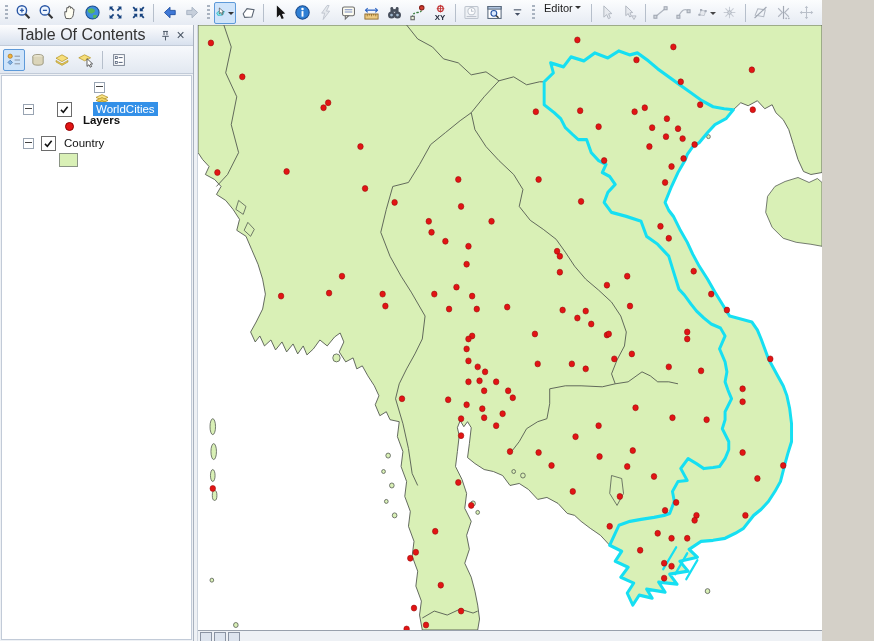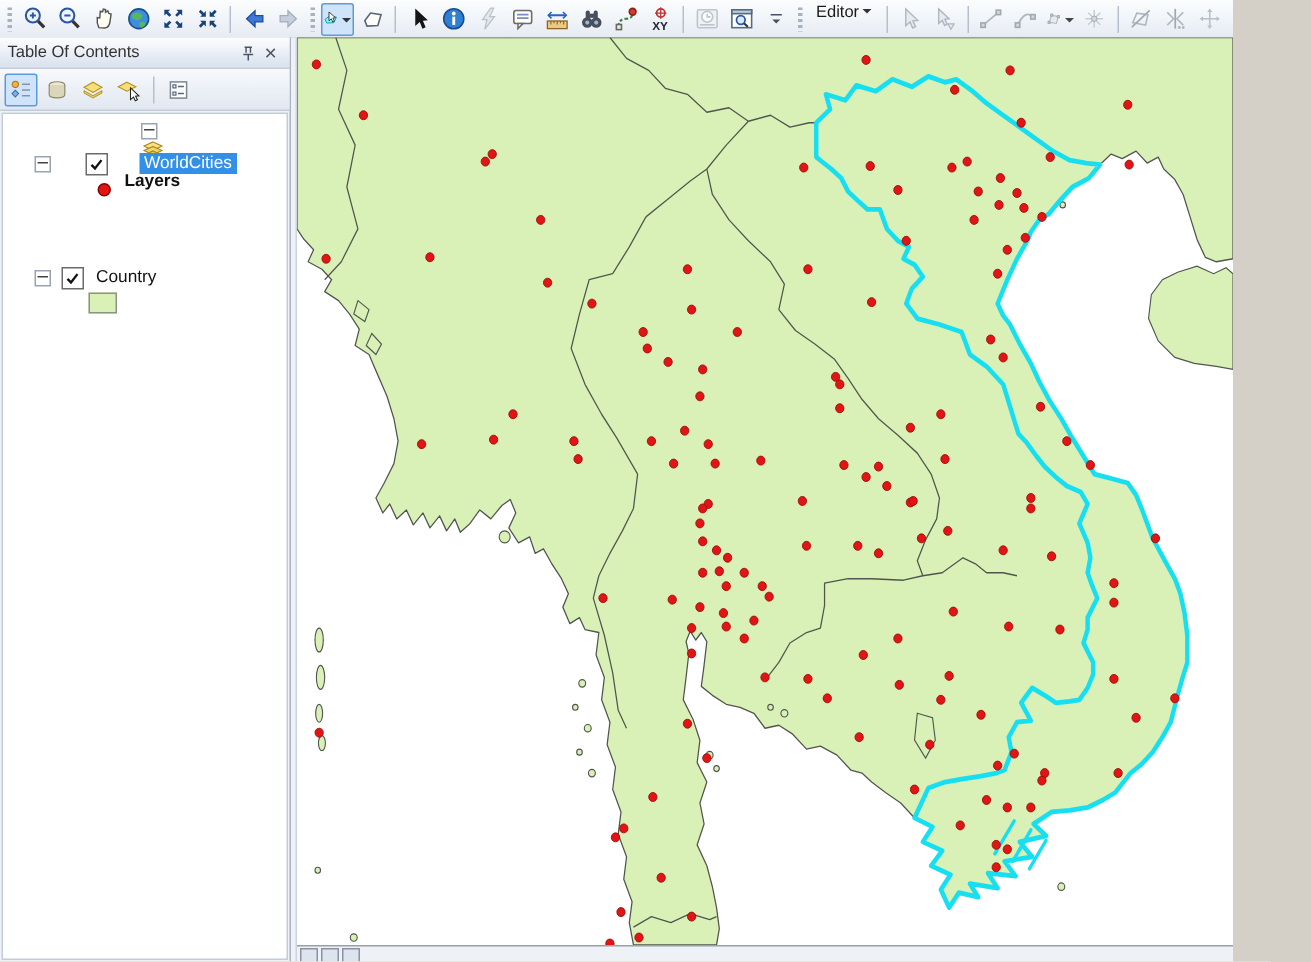--- a/index.html
+++ b/index.html
@@ -20,21 +20,21 @@
   .tgrip{width:3px;height:16px;margin:0 3px;flex:none;
     background-image:repeating-linear-gradient(to bottom,#a9b3c0 0 2px,transparent 2px 4px);}
   .tlabel{font-size:11px;color:#1a1a1a;padding:0 4px;height:22px;display:flex;align-items:flex-start;
     border:1px solid transparent;border-radius:2px;}
 
   
   #toc{position:absolute;top:25px;left:0;width:194px;bottom:0;background:#eef1f5;
     border-right:1px solid #a9b2bf;display:flex;flex-direction:column;box-sizing:border-box;}
   #toc-header{height:20px;flex:none;display:flex;align-items:center;padding:0 5px;
     background:linear-gradient(#fdfdfe,#d8e1ee);border-bottom:1px solid #c2cbd8;}
-  #toc-title{flex:1;font-size:11px;color:#333;}
+  #toc-title{flex:1;font-size:16px;color:#333;text-align:center;}
   .hbtn{width:15px;height:15px;display:flex;align-items:center;justify-content:center;
     color:#4a5564;font-size:12px;line-height:1;}
   #toc-tools{height:27px;flex:none;display:flex;align-items:center;gap:2px;padding:0 3px;
     background:linear-gradient(#f7f9fc,#e2e8f1);border-bottom:1px solid #c2cbd8;}
   .ttool{width:22px;height:22px;display:flex;align-items:center;justify-content:center;
     border:1px solid transparent;border-radius:2px;box-sizing:border-box;}
   .ttool.active{border-color:#5e9ad9;background:#cfe4fa;}
   #toc-tree{flex:1;background:#fff;margin:1px;border:1px solid #c2cbd8;overflow:hidden;padding-top:6px;}
   .trow{display:flex;align-items:center;height:18px;}
   .expander{width:9px;height:9px;flex:none;border:1px solid #99a4b2;background:#fff;position:relative;}
@@ -367,21 +367,21 @@
           <span class="cbx">
             <svg width="11" height="11" viewBox="0 0 14 14">
               <path d="M2.5 7.5 L5.5 10.5 L11 3.5" stroke="#111" stroke-width="2" fill="none"></path>
             </svg>
           </span>
           <span class="tlbl sel">WorldCities</span>
         </div>
         <div class="symrow" style="padding-left: 63px;">
           <span class="sym-point"></span>
         </div>
-        <div class="trow" style="padding-left: 21px; margin-top: 42px;">
+        <div class="trow" style="padding-left: 21px;">
           <span class="expander"></span>
           <span class="cbx">
             <svg width="11" height="11" viewBox="0 0 14 14">
               <path d="M2.5 7.5 L5.5 10.5 L11 3.5" stroke="#111" stroke-width="2" fill="none"></path>
             </svg>
           </span>
           <span class="tlbl">Country</span>
         </div>
         <div class="symrow" style="padding-left: 57px;">
           <span class="sym-poly"></span>

